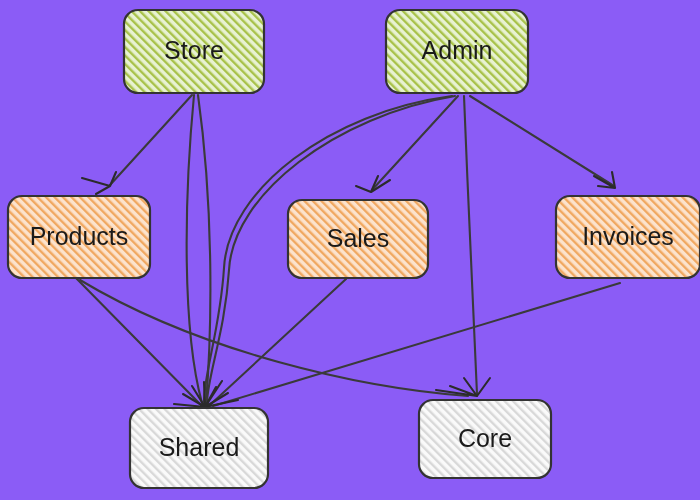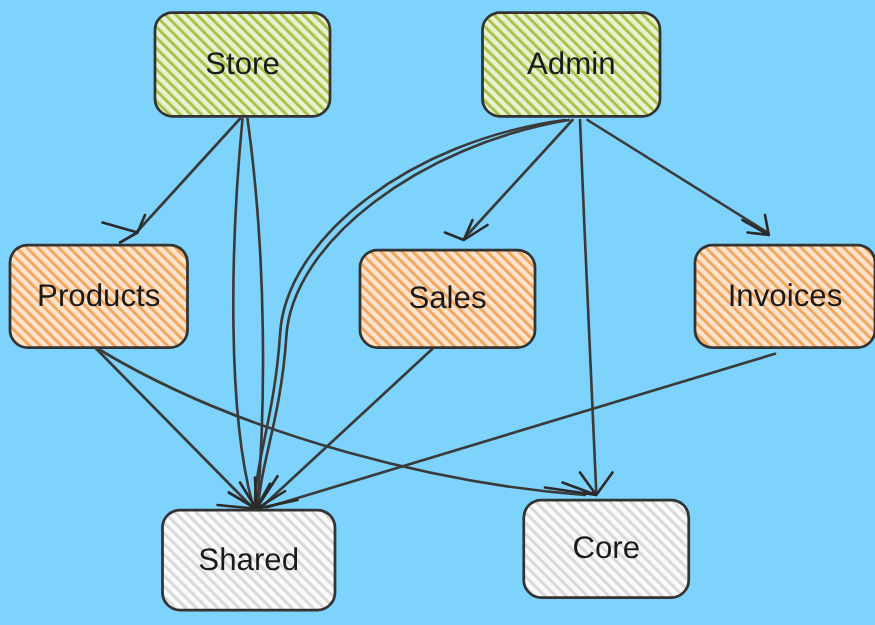--- a/index.html
+++ b/index.html
@@ -48,21 +48,21 @@
     fill: none;
     stroke: #2b2b2b;
     stroke-width: 2.1;
     stroke-linecap: round;
     stroke-linejoin: round;
   }
 </style>
 </head>
 <body>
 
-<div id="canvas" style="background: #7dd3fc;">
+<div id="canvas" style="background: #8b5cf6;">
   <svg id="diagram-svg" viewBox="0 0 700 500">
     <defs id="defs-hatches">
         <pattern id="hatch-0" width="6" height="6" patternUnits="userSpaceOnUse" patternTransform="rotate(-45)">
           <rect width="6" height="6" fill="#e8f2d2"></rect>
           <rect width="2.4" height="6" fill="#a8c24a"></rect>
         </pattern>
         <pattern id="hatch-1" width="6" height="6" patternUnits="userSpaceOnUse" patternTransform="rotate(-45)">
           <rect width="6" height="6" fill="#fce3cd"></rect>
           <rect width="2.4" height="6" fill="#f0a861"></rect>
         </pattern>

